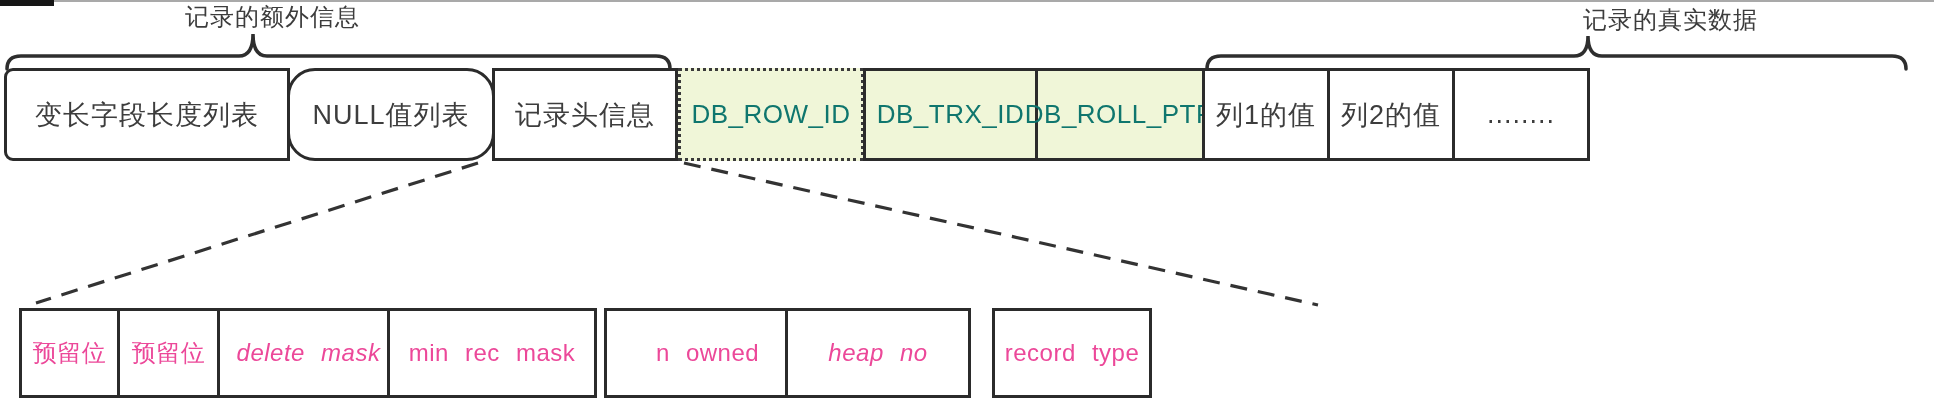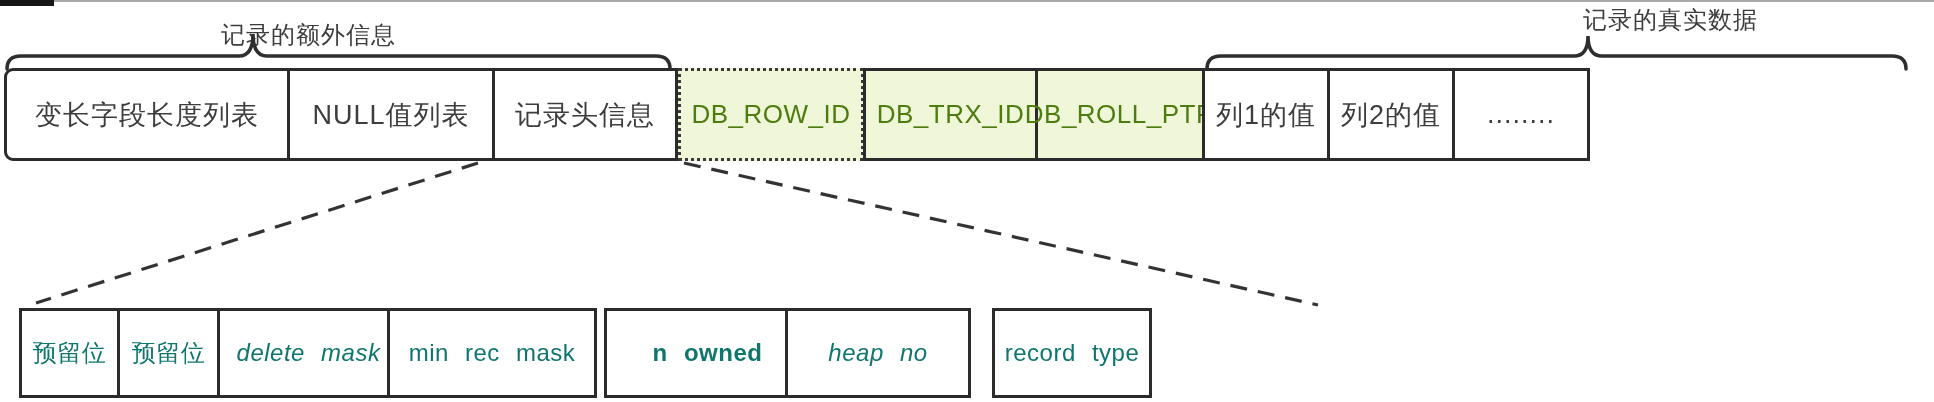--- a/index.html
+++ b/index.html
@@ -58,58 +58,58 @@
     color: #3d3d3d;
     white-space: nowrap;
     letter-spacing: 1px;
   }
   .row-record .cell { height: 93px; }
   .row-detail .cell { height: 90px; }
   .cell.first { border-radius: 9px 0 0 9px; }
   .cell.last  { border-radius: 0 9px 9px 0; }
   .cell.green {
     background: #f0f6d8;
-    color: #4d7c0f;
+    color: #0f766e;
     font-size: 26px;
     letter-spacing: 0.5px;
   }
   .cell.dotted {
     border: 3px dotted #3a3a3a;
   }
   .row-detail .cell {
     font-size: 24px;
-    color: #0f766e;
+    color: #ec4899;
     word-spacing: 9px;
     letter-spacing: 0.5px;
     text-align: right;
   }
 </style>
 </head>
 <body>
 
 <div id="stage">
 
   <div class="top-edge-line"></div>
   <div class="top-left-artifact"></div>
 
-  <div class="brace-label" style="left:185px; top:19px;margin-left:36px;">记录的额外信息</div>
+  <div class="brace-label" style="left:185px; top:1px;">记录的额外信息</div>
   <div class="brace-label" style="left:1583px; top:4px;">记录的真实数据</div>
 
   <svg class="overlay" viewBox="0 0 1934 402" xmlns="http://www.w3.org/2000/svg">
     <path d="M 7 69 Q 7 56 21 56 L 239 56 Q 253 56 253 34 Q 253 56 267 56 L 656 56 Q 670 56 670 69" fill="none" stroke="#2e2e2e" stroke-width="3.5" stroke-linecap="round"></path>
     <path d="M 1207 69 Q 1207 56 1221 56 L 1574 56 Q 1588 56 1588 36 Q 1588 56 1602 56 L 1892 56 Q 1906 56 1906 69" fill="none" stroke="#2e2e2e" stroke-width="3.5" stroke-linecap="round"></path>
     <line x1="478" y1="163" x2="36" y2="303" stroke="#333333" stroke-width="3.2" stroke-dasharray="17 11"></line>
     <line x1="684" y1="163" x2="1318" y2="305" stroke="#333333" stroke-width="3.2" stroke-dasharray="17 11"></line>
   </svg>
 
   <div class="row row-record" style="top:68px; height:93px;">
     <div class="cell first" style="left:4px;    width:286px;">
         <span>变长字段长度列表</span>
       </div>
-    <div class="cell" style="left:287px;  width:208px;">
+    <div class="cell" style="left:287px;  width:208px;border-radius:28px;">
         <span>NULL值列表</span>
       </div>
     <div class="cell" style="left:492px;  width:186px;">
         <span>记录头信息</span>
       </div>
     <div class="cell green dotted" style="left:678px; width:186px;">
         <span>DB_ROW_ID</span>
       </div>
     <div class="cell green" style="left:863px;  width:175px;">
         <span>DB_TRX_ID</span>
@@ -134,21 +134,21 @@
       </div>
     <div class="cell" style="left:117px;  width:103px;">
         <span>预留位</span>
       </div>
     <div class="cell" style="left:217px;  width:183px;font-style:italic;">
         <span>delete mask</span>
       </div>
     <div class="cell" style="left:387px;  width:210px;">
         <span>min rec mask</span>
       </div>
-    <div class="cell" style="left:604px;  width:207px;font-weight:bold;">
+    <div class="cell" style="left:604px;  width:207px;">
         <span>n owned</span>
       </div>
     <div class="cell" style="left:785px;  width:186px;font-style:italic;">
         <span>heap no</span>
       </div>
     <div class="cell" style="left:992px;  width:160px;">
         <span>record type</span>
       </div>
   </div>
 

